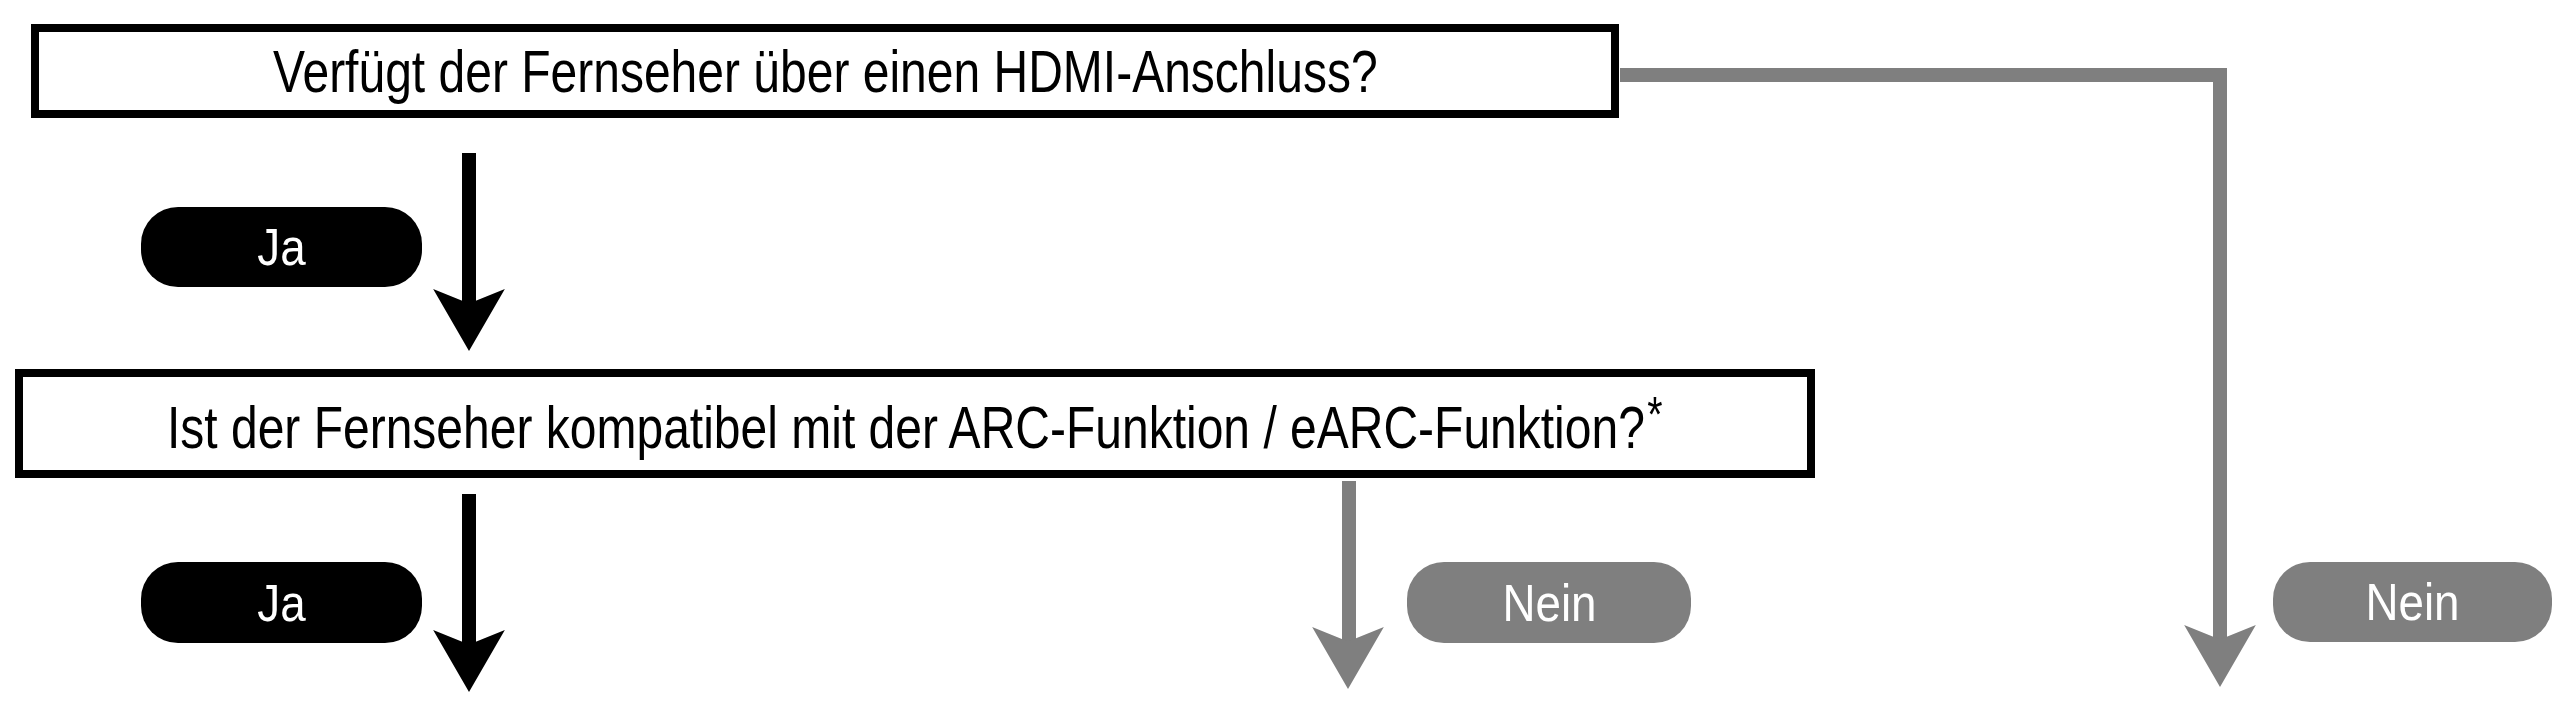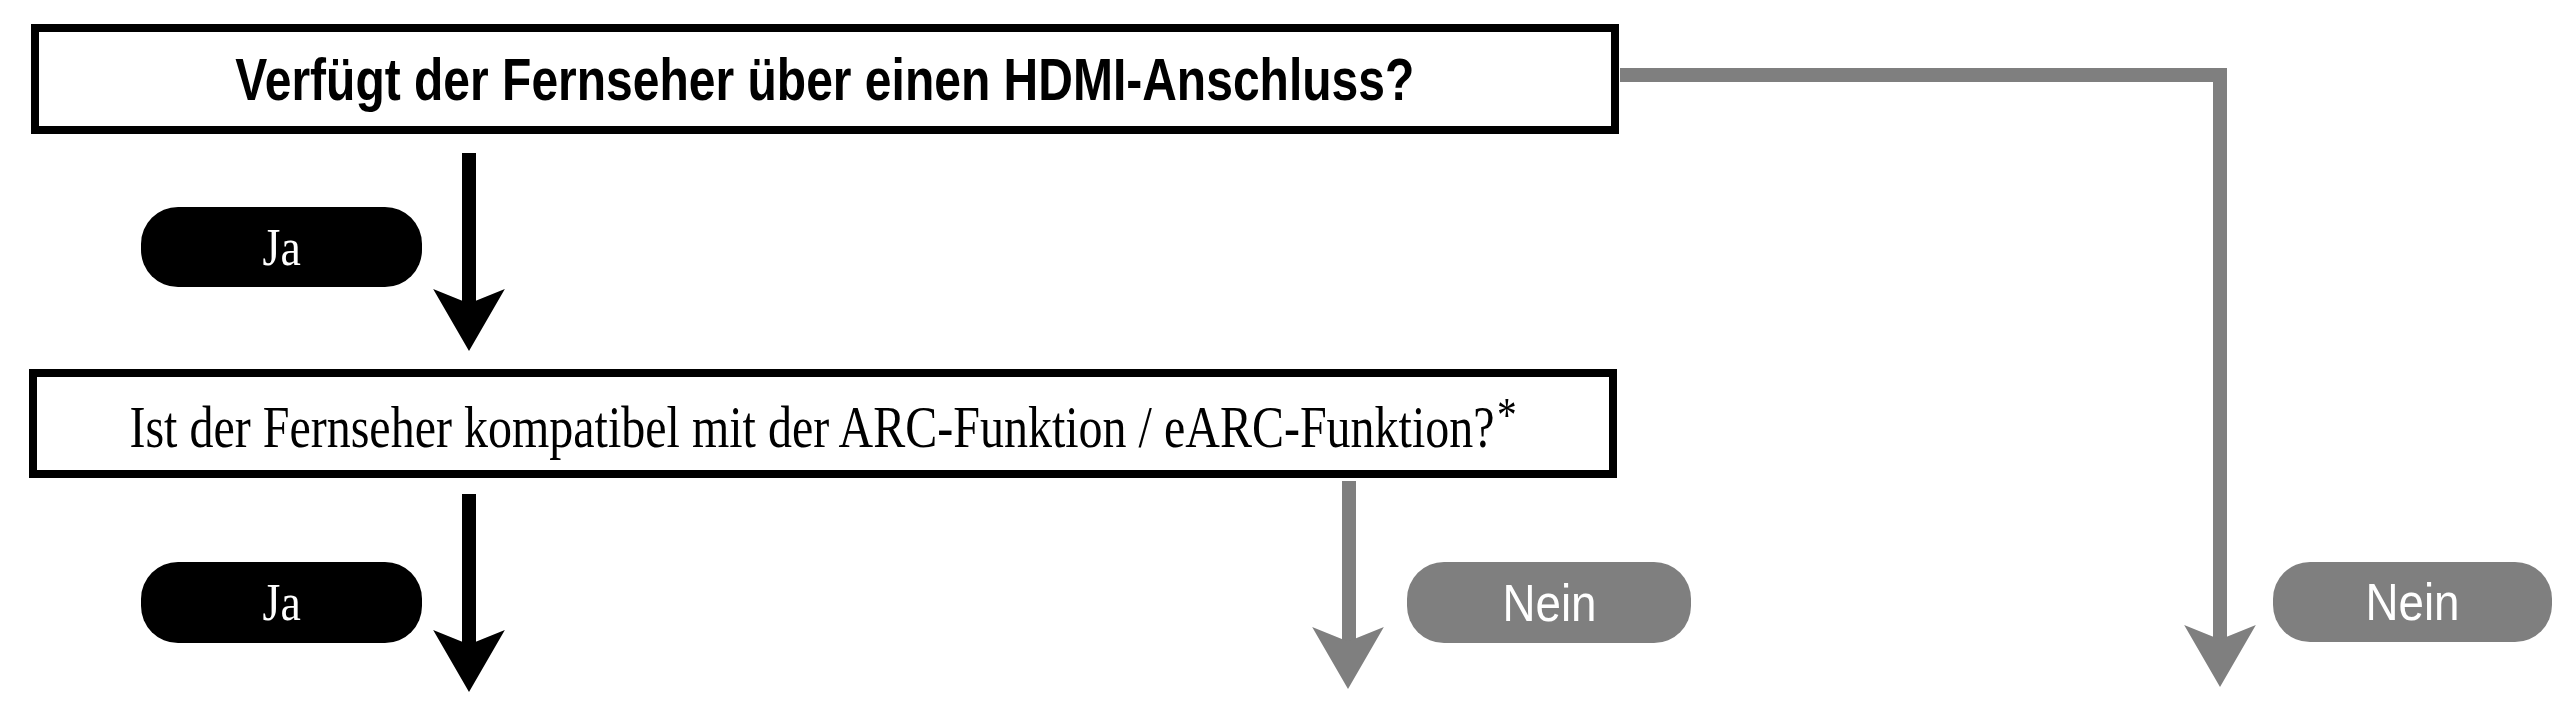--- a/index.html
+++ b/index.html
@@ -19,22 +19,22 @@
   
   .qbox {
     position: absolute;
     box-sizing: border-box;
     background: #ffffff;
     border: 8.7px solid var(--black, #000);
     display: flex;
     align-items: center;
     justify-content: center;
   }
-  #q1 { left: 31px;  top: 24px;  width: 1588px; height: 110px; font-weight: bold; }
-  #q2 { left: 29px;  top: 369px; width: 1588px; height: 109px; font-family: Liberation Serif, serif; }
+  #q1 { left: 31px;  top: 24px;  width: 1588px; height: 94px; }
+  #q2 { left: 15px;  top: 369px; width: 1800px; height: 109px; }
   .qtext {
     font-size: 60px;
     color: #000;
     white-space: nowrap;
     display: inline-block;
     transform: scaleX(0.80);
     transform-origin: center center;
   }
   .qmarker {
     font-size: 0.82em;
@@ -51,21 +51,21 @@
     justify-content: center;
   }
   .badge .blabel {
     color: var(--white, #fff);
     font-size: 52px;
     white-space: nowrap;
     display: inline-block;
     transform: scaleX(0.88);
     transform-origin: center center;
   }
-  .badge.black-badge { background: var(--black, #000); font-family: Liberation Serif, serif; }
+  .badge.black-badge { background: var(--black, #000); }
   .badge.gray-badge  { background: var(--gray, #7f7f7f); text-align: right; }
   #ja1       { left: 141px;  top: 207px; width: 281px; height: 80px; }
   #ja2       { left: 141px;  top: 562px; width: 281px; height: 81px; }
   #nein-mid  { left: 1407px; top: 562px; width: 284px; height: 81px; }
   #nein-right{ left: 2273px; top: 562px; width: 279px; height: 80px; }
 
   
   .shaft, .hline {
     position: absolute;
   }

